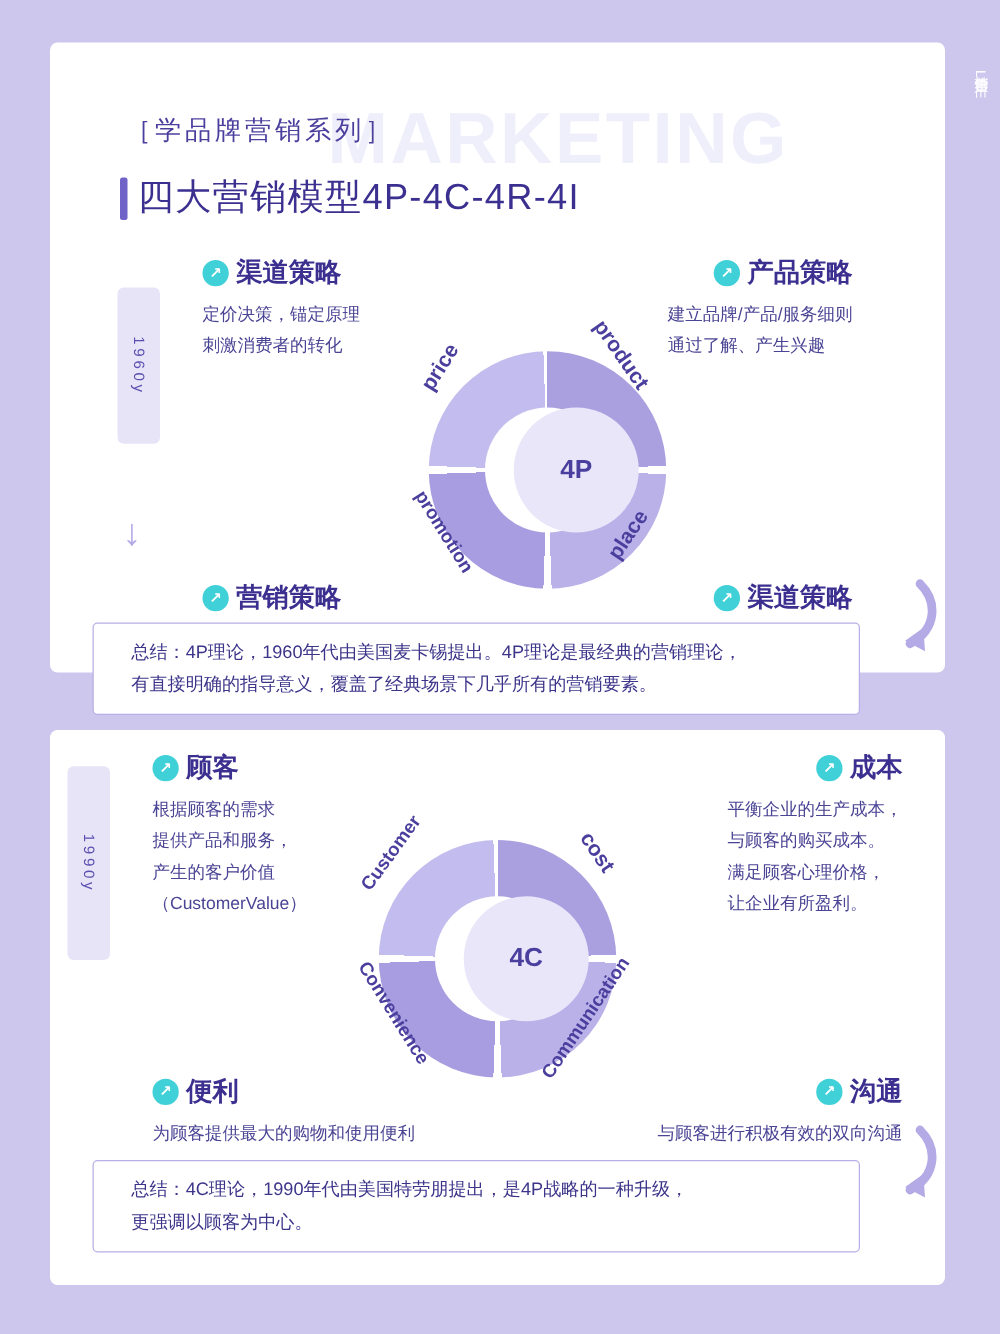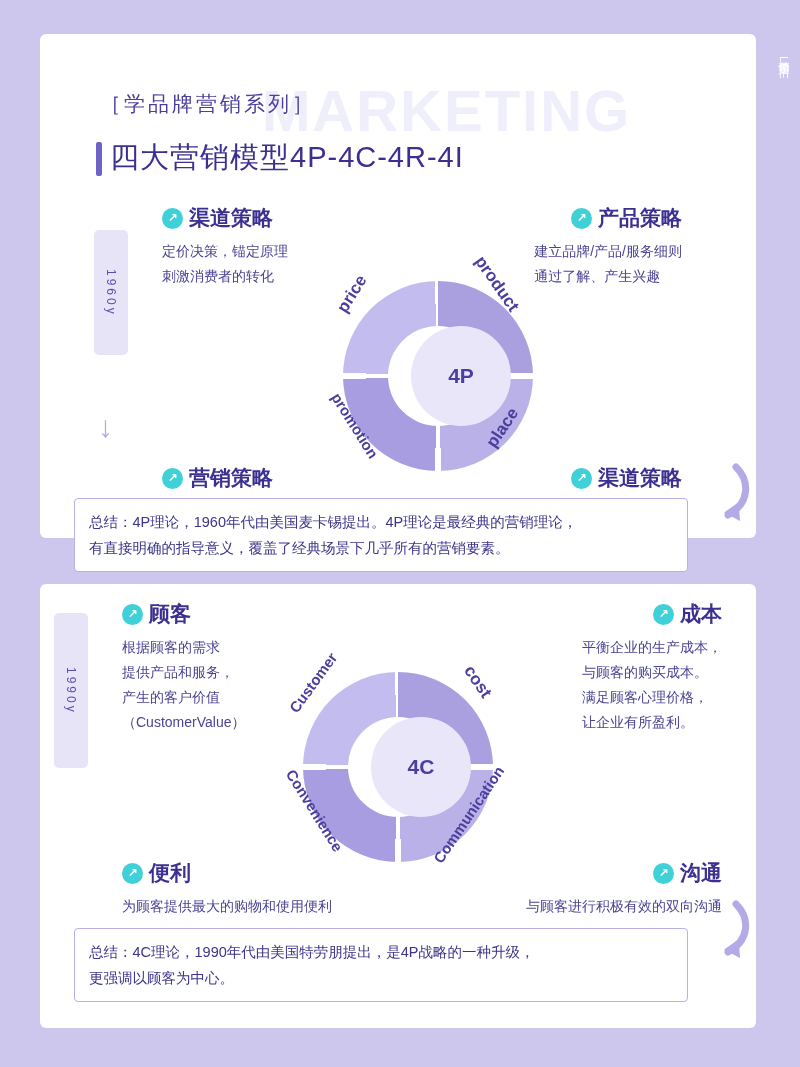--- a/index.html
+++ b/index.html
@@ -146,21 +146,21 @@
     font-size:14px;line-height:25px;color:#4a4494;
     white-space:nowrap;
   }
   .feat.right .lines{text-align:left;}
 
   
   .summary{
     position:absolute;
     border:1px solid #b7afe6;
     border-radius:4px;
-    padding:10px 14px;
+    padding:10px 30px;
     font-size:14.5px;line-height:26px;
     color:#3b3489;
     background:#fff;
     box-sizing:border-box;
   }
   #summary-4p{left:74px;top:498px;width:614px;}
   #summary-4c{left:74px;top:928px;width:614px;}
 
   .curve-arrow{
     position:absolute;

